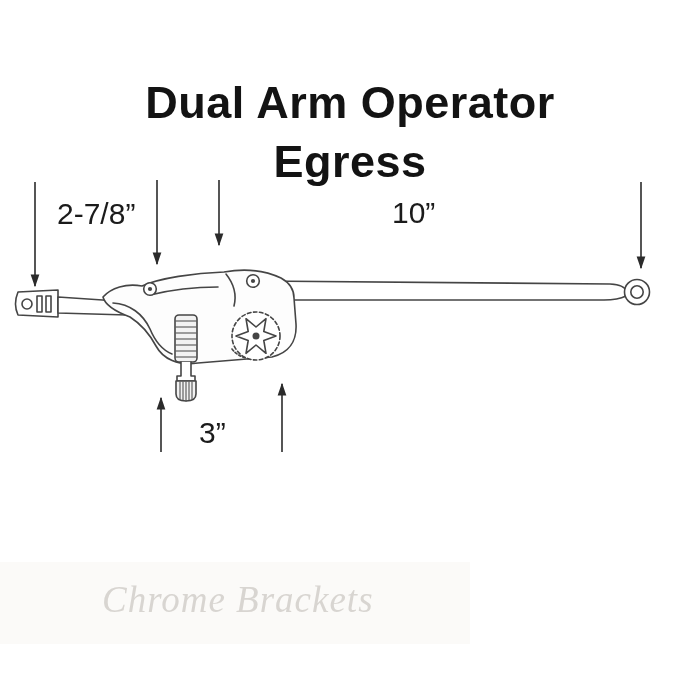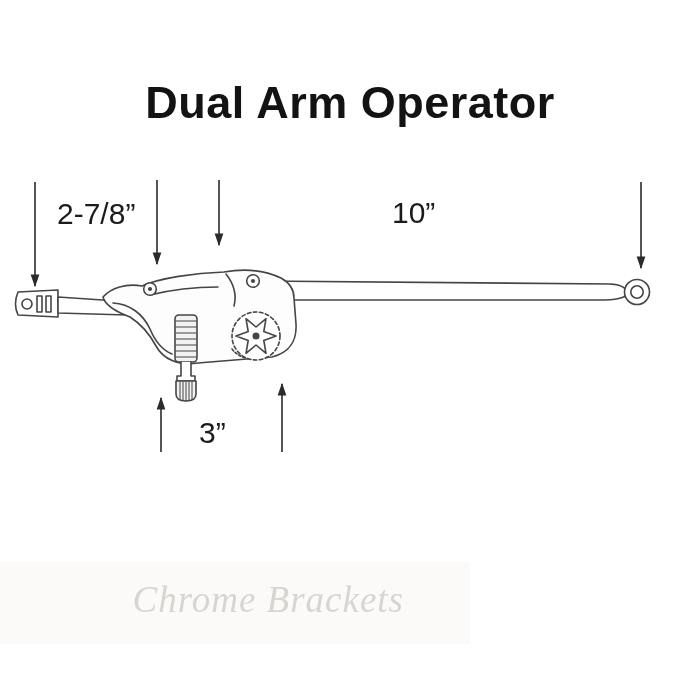--- a/index.html
+++ b/index.html
@@ -12,30 +12,31 @@
     color:#131313;font-weight:600;font-size:45px;line-height:1.3;letter-spacing:.5px;margin-top:40px;
   }
   .diagram{position:absolute;top:0;left:0;}
   .dim-label{
     font-size:30px;fill:#1b1b1b;font-family:"Liberation Sans",sans-serif;font-weight:400;
   }
   .wm-band{
     position:absolute;left:0;top:562px;width:470px;height:82px;background:#fbfaf8;
   }
   .wm-text{
-    position:absolute;left:94px;top:578px;width:310px;text-align:right;
+    position:absolute;left:102px;top:578px;width:310px;text-align:left;
     font-family:"Liberation Serif",serif;font-style:italic;font-size:37px;
     color:#d8d5d1;letter-spacing:1px;
   }
 </style>
 </head>
 <body>
 
 <div class="title">
   <div>Dual Arm Operator</div>
+  <div>Egress</div>
 </div>
 
 <div class="wm-band"></div>
 <div class="wm-text">Chrome Brackets</div>
 
 <svg class="diagram" width="700" height="700" viewBox="0 0 700 700" xmlns="http://www.w3.org/2000/svg">
   <defs>
     <marker id="arr" viewBox="0 0 10 10" refX="9" refY="5" markerWidth="8" markerHeight="8" orient="auto">
       <path d="M0,1.6 L10,5 L0,8.4 Z" fill="#2b2b2b"></path>
     </marker>

